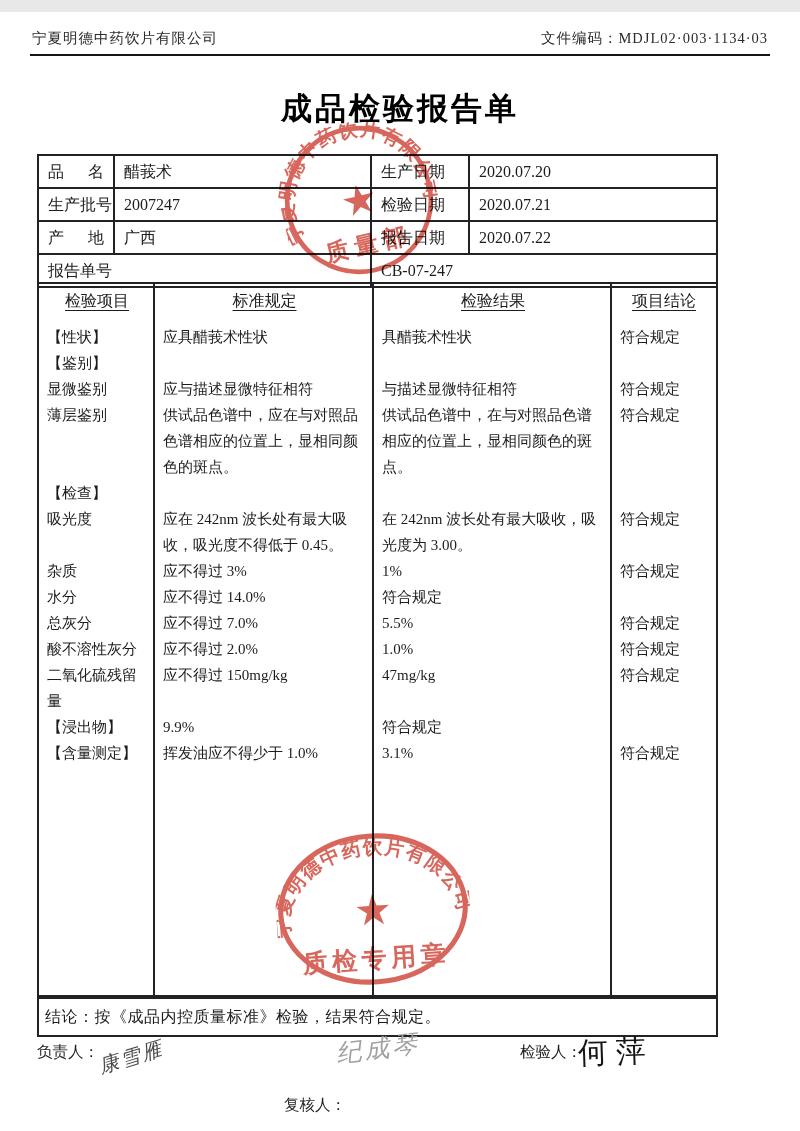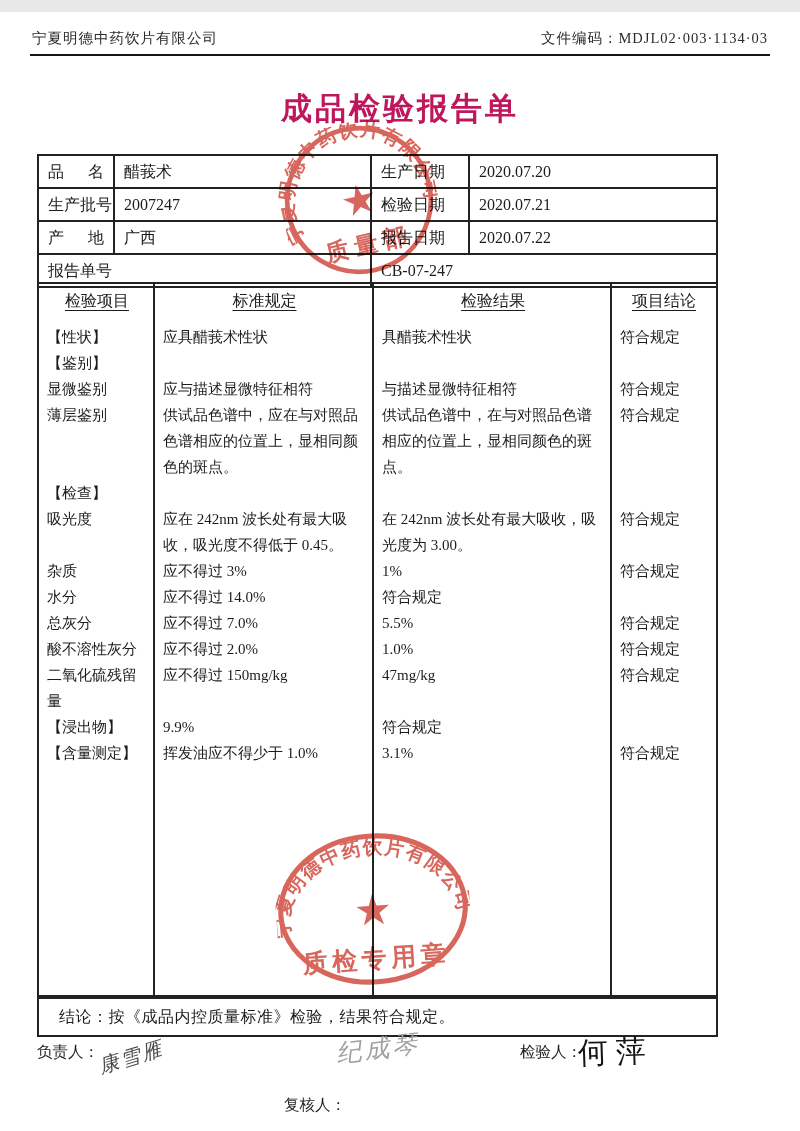--- a/index.html
+++ b/index.html
@@ -10,42 +10,42 @@
     overflow:hidden; margin:12px auto;
   }
   
   .hdr-clip { position:absolute; top:16px; left:0; width:800px; height:26px; overflow:hidden; }
   .hdr-inner { position:relative; margin-top:-5px; height:31px; line-height:31px;
                padding:0 32px; display:flex; justify-content:space-between;
                font-size:14.5px; color:#2b2b2b; letter-spacing:1px; }
   .hdr-rule { position:absolute; top:42px; left:30px; width:740px; height:2px; background:#151515; }
   
   .title { position:absolute; top:76px; left:0; width:800px; text-align:center;
-           font-size:31px; font-weight:bold; letter-spacing:3px; color:#be185d; }
+           font-size:31px; font-weight:bold; letter-spacing:3px; color:#000000; }
   
   .info-table { position:absolute; top:142px; left:37px; width:681px; border:2px solid #222; background:transparent; }
   .irow { display:grid; grid-template-columns:76px 257px 98px 246px; border-bottom:2px solid #222; }
   .irow.last { grid-template-columns:333px 344px; border-bottom:none; }
   .icell { min-height:31px; line-height:31px; font-size:16px; padding:0 9px; border-right:2px solid #222; white-space:nowrap; overflow:hidden; }
   .icell:last-child { border-right:none; }
   .ilabel { display:flex; justify-content:space-between; }
   .ilabel.plain { display:block; }
   
   .main-table { position:absolute; top:270px; left:37px; width:681px; height:715px; border:2px solid #222; }
   .vline { position:absolute; top:0; bottom:0; width:2px; background:#222; }
   .v1 { left:114px; } .v2 { left:333px; } .v3 { left:571px; }
   .mhead { display:grid; grid-template-columns:116px 219px 238px 104px; height:34px; align-items:center; }
   .mhead div { text-align:center; font-size:16px; }
   .mhead span { text-decoration:underline; text-underline-offset:4px; }
   .mbody { padding-top:6px; }
   .mrow { display:grid; grid-template-columns:116px 219px 238px 104px; }
   .mrow > div { min-height:26px; line-height:26px; font-size:15px; padding:0 8px; }
   
   .conclusion { position:absolute; top:985px; left:37px; width:681px; height:40px; border:2px solid #222;
-                line-height:36px; font-size:16px; padding-left:20px; letter-spacing:0.5px; }
+                line-height:36px; font-size:16px; padding-left:6px; letter-spacing:0.5px; }
   
   .sig-label { position:absolute; font-size:15.5px; color:#1c1c1c; }
   .sig { position:absolute; font-family:"DejaVu Sans",sans-serif; white-space:nowrap; }
   .sig-lead { left:98px; top:1032px; font-size:20px; color:#4a4a4a; transform:rotate(-17deg); font-style:italic; letter-spacing:2px; }
   .sig-review { left:336px; top:1020px; font-size:25px; color:#a0a0a0; transform:rotate(-7deg); font-style:italic; letter-spacing:3px; }
   .sig-inspector { left:578px; top:1020px; font-size:30px; color:#151515; transform:rotate(-2deg); letter-spacing:8px; }
   
   .stamp { position:absolute; mix-blend-mode:multiply; opacity:0.82; }
   .stamp-top { left:281px; top:110px; width:156px; height:156px; transform:rotate(-13deg); }
   .stamp-bottom { left:276px; top:818px; width:194px; height:158px; transform:rotate(-4deg); }

